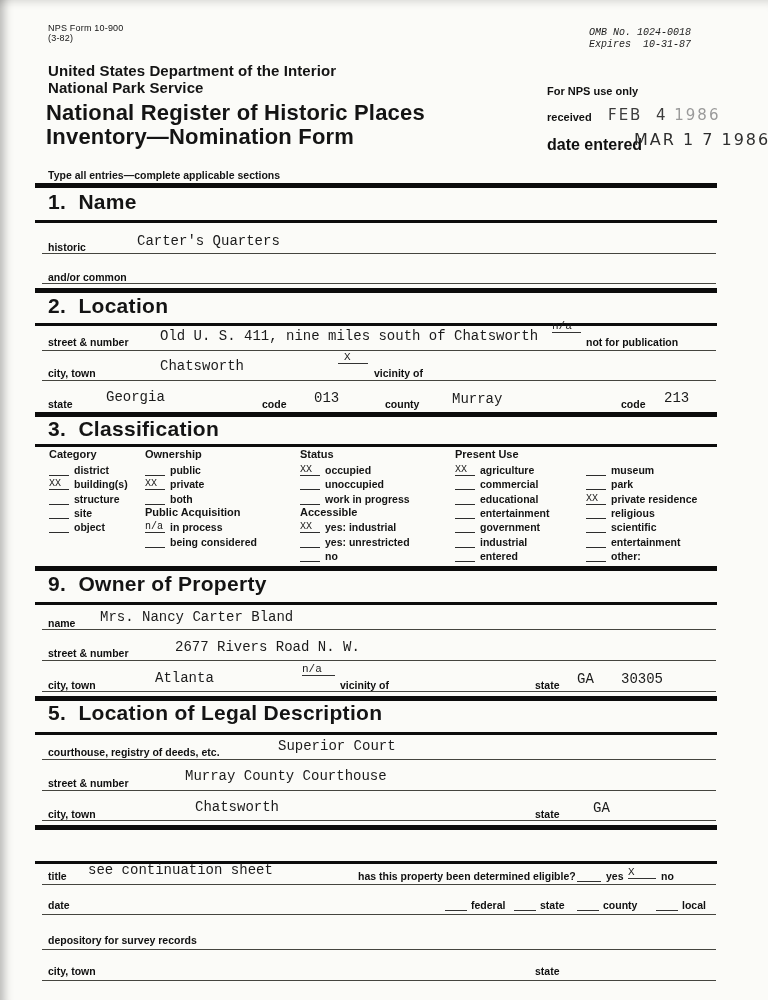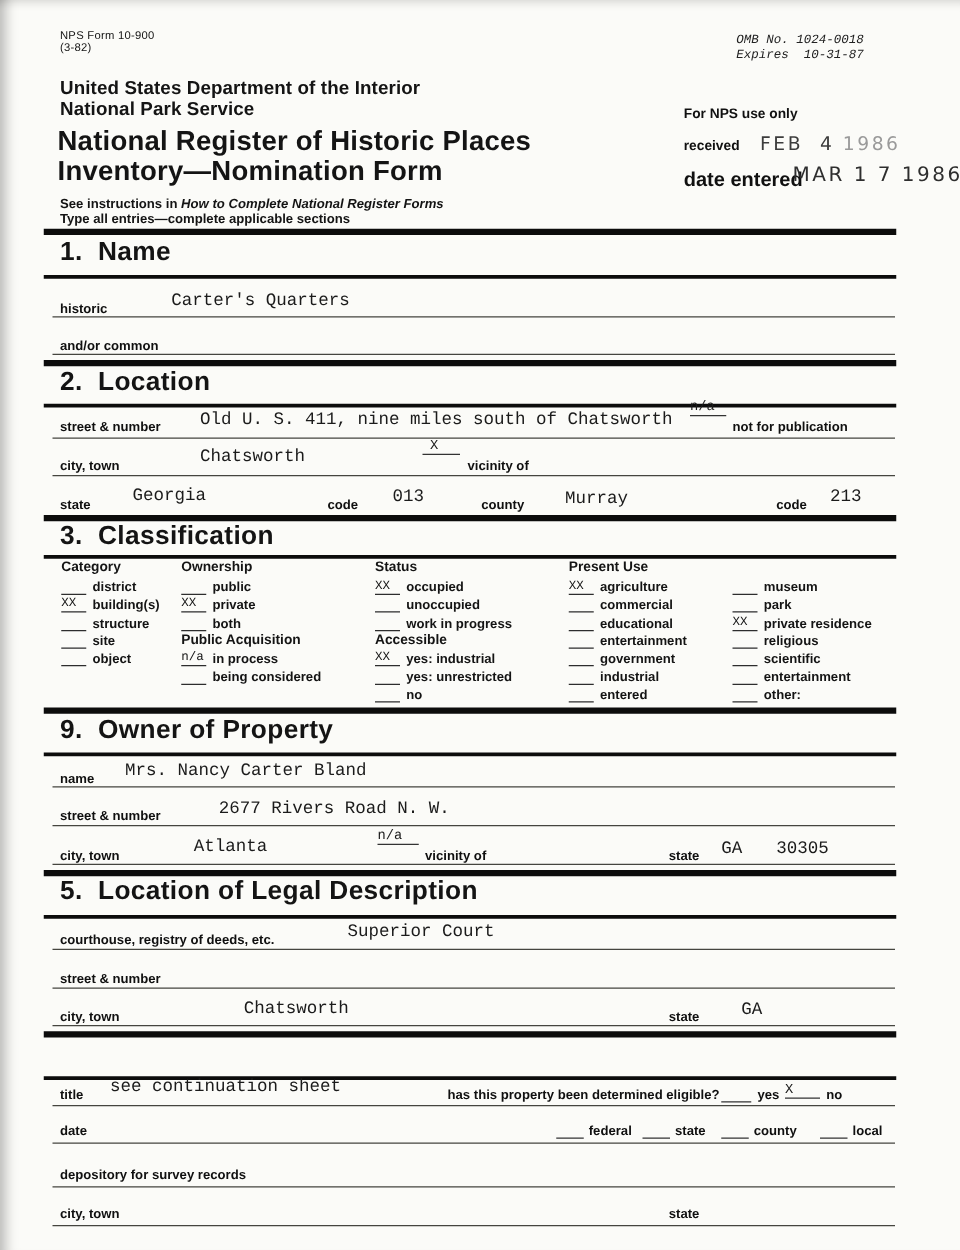--- a/index.html
+++ b/index.html
@@ -52,21 +52,20 @@
   <div class="abs lbl" style="left:547px;top:85px;font-size:11px">For NPS use only</div>
 
   <div class="abs big-title" style="left:46px;top:100px">National Register of Historic Places</div>
   <div class="abs big-title" style="left:46px;top:124px">Inventory—Nomination Form</div>
 
   <div class="abs lbl" style="left:547px;top:111px;font-size:11px">received</div>
   <div class="abs stamp" style="left:608px;top:106px"><span>FEB  4</span> <span class="stamp-fade">1986</span></div>
   <div class="abs lbl" style="left:547px;top:136px;font-size:16px">date entered</div>
   <div class="abs stamp2" style="left:634px;top:130px">MAR 1 7 1986</div>
 
-  <div class="abs instr" style="left:48px;top:157px"><span>See instructions in </span><em>How to Complete National Register Forms</em></div>
   <div class="abs instr" style="left:48px;top:169px">Type all entries—complete applicable sections</div>
 
   <div class="bar" style="top:183px;height:4.5px"></div>
   <div class="abs sec-title" style="left:48px;top:190px">1.  Name</div>
   <div class="bar" style="top:220px;height:2.8px"></div>
 
   <div class="abs lbl" style="left:48px;top:241px">historic</div>
   <div class="abs typed" style="left:137px;top:233px">Carter's Quarters</div>
   <div class="fl" style="left:42px;top:253px;width:674px"></div>
 
@@ -264,20 +263,21 @@
 
   <div class="bar" style="top:696px;height:5px"></div>
   <div class="abs sec-title" style="left:48px;top:701px">5.  Location of Legal Description</div>
   <div class="bar" style="top:732px;height:2.8px"></div>
 
   <div class="abs lbl" style="left:48px;top:746px">courthouse, registry of deeds, etc.</div>
   <div class="abs typed" style="left:278px;top:738px">Superior Court</div>
   <div class="fl" style="left:42px;top:759px;width:674px"></div>
 
   <div class="abs lbl" style="left:48px;top:777px">street &amp; number</div>
+  <div class="abs typed" style="left:185px;top:768px">Murray County Courthouse</div>
   <div class="fl" style="left:42px;top:790px;width:674px"></div>
 
   <div class="abs lbl" style="left:48px;top:808px">city, town</div>
   <div class="abs typed" style="left:195px;top:799px">Chatsworth</div>
   <div class="abs lbl" style="left:535px;top:808px">state</div>
   <div class="abs typed" style="left:593px;top:800px">GA</div>
   <div class="fl" style="left:42px;top:820px;width:674px"></div>
 
   <div class="bar" style="top:825px;height:5px"></div>
   <div class="bar" style="top:861px;height:2.8px"></div>

